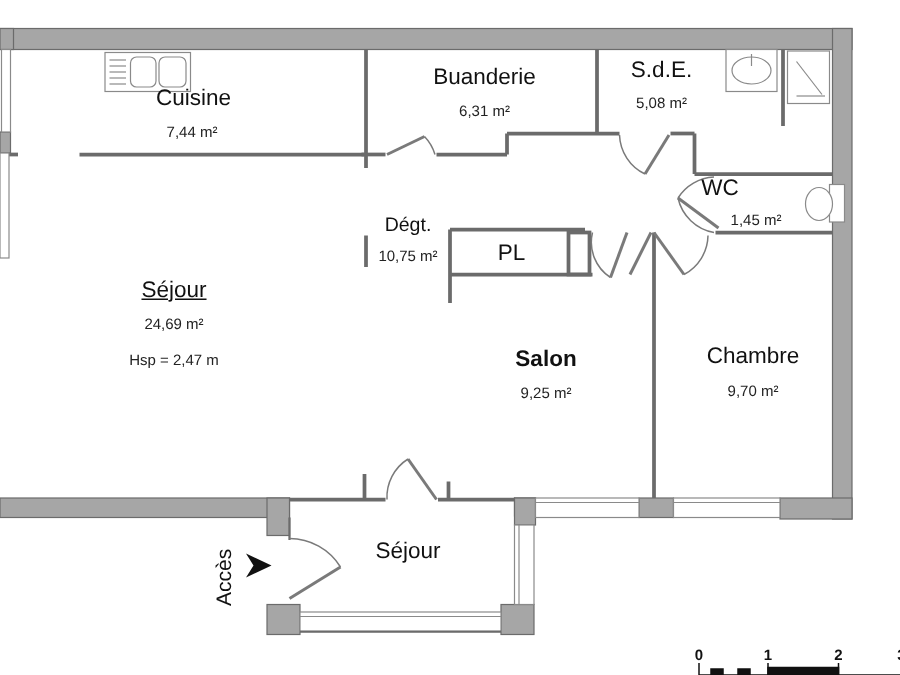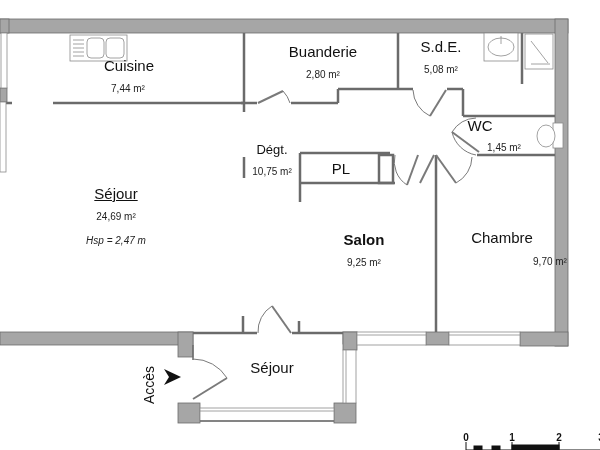--- a/index.html
+++ b/index.html
@@ -155,42 +155,42 @@
     <rect x="512" y="445" width="47" height="5" fill="#111"></rect>
     <line x1="512" y1="442" x2="512" y2="450"></line>
     <line x1="559" y1="442" x2="559" y2="450"></line>
   </g>
 </svg>
 
 <div class="label room-name" style="left:129px; top:57px;">Cuisine</div>
 <div class="label room-area" style="left:128px; top:83px;">7,44 m²</div>
 
 <div class="label room-name" style="left:323px; top:43px;">Buanderie</div>
-<div class="label room-area" style="left:323px; top:69px;">2,80 m²</div>
+<div class="label room-area" style="left:323px; top:69px;">6,31 m²</div>
 
 <div class="label room-name" style="left:441px; top:38px;text-align:center;">S.d.E.</div>
 <div class="label room-area" style="left:441px; top:64px;">5,08 m²</div>
 
 <div class="label room-name" style="left:480px; top:117px;">WC</div>
 <div class="label room-area" style="left:504px; top:142px;">1,45 m²</div>
 
 <div class="label small-name" style="left:272px; top:142px;">Dégt.</div>
 <div class="label room-area" style="left:272px; top:166px;">10,75 m²</div>
 
 <div class="label room-name" style="left:341px; top:160px;">PL</div>
 
 <div class="label room-name" style="left:116px; top:185px;text-decoration:underline;">Séjour</div>
 <div class="label room-area" style="left:116px; top:211px;">24,69 m²</div>
-<div class="label room-area" style="left:116px; top:235px;font-style:italic;">Hsp = 2,47 m</div>
+<div class="label room-area" style="left:116px; top:235px;">Hsp = 2,47 m</div>
 
 <div class="label room-name" style="left:364px; top:231px;font-weight:bold;">Salon</div>
 <div class="label room-area" style="left:364px; top:257px;">9,25 m²</div>
 
 <div class="label room-name" style="left:502px; top:229px;">Chambre</div>
-<div class="label room-area" style="left:502px; top:256px;margin-left:48px;">9,70 m²</div>
+<div class="label room-area" style="left:502px; top:256px;">9,70 m²</div>
 
 <div class="label room-name" style="left:272px; top:359px;">Séjour</div>
 
 <div class="acces">Accès</div>
 
 <div class="scale-num" style="left:466px; top:432px;">0</div>
 <div class="scale-num" style="left:512px; top:432px;">1</div>
 <div class="scale-num" style="left:559px; top:432px;">2</div>
 <div class="scale-num" style="left:601px; top:432px;">3</div>
 

